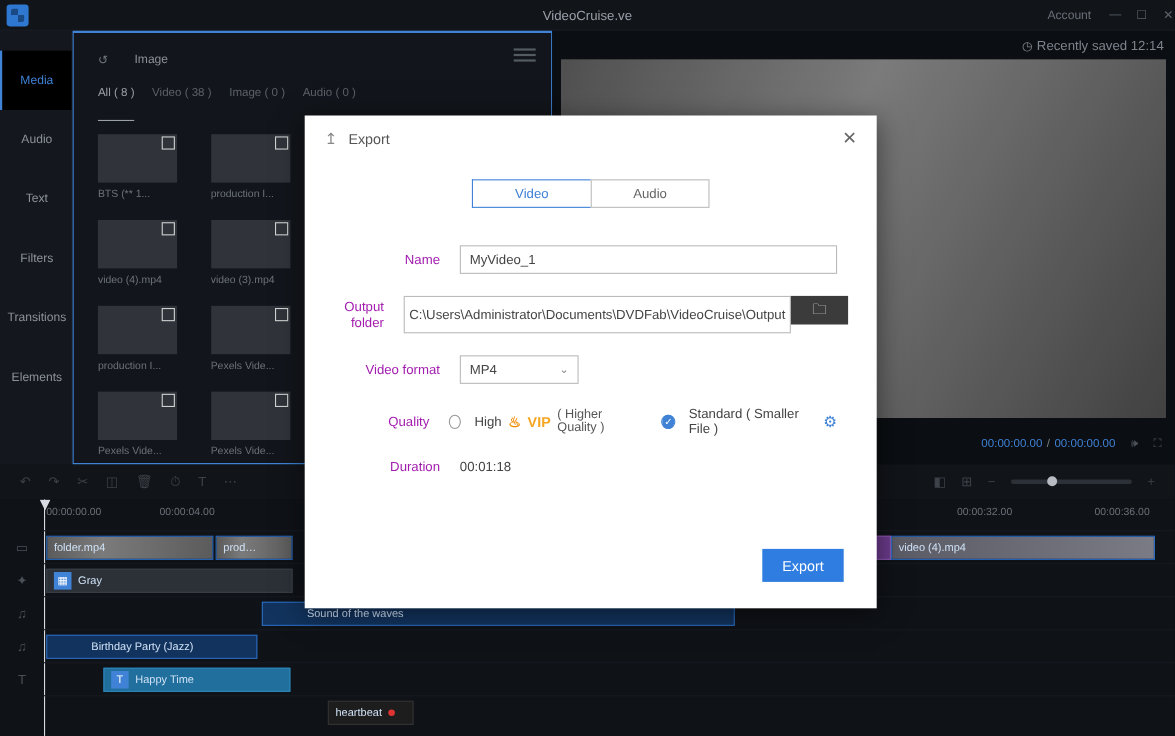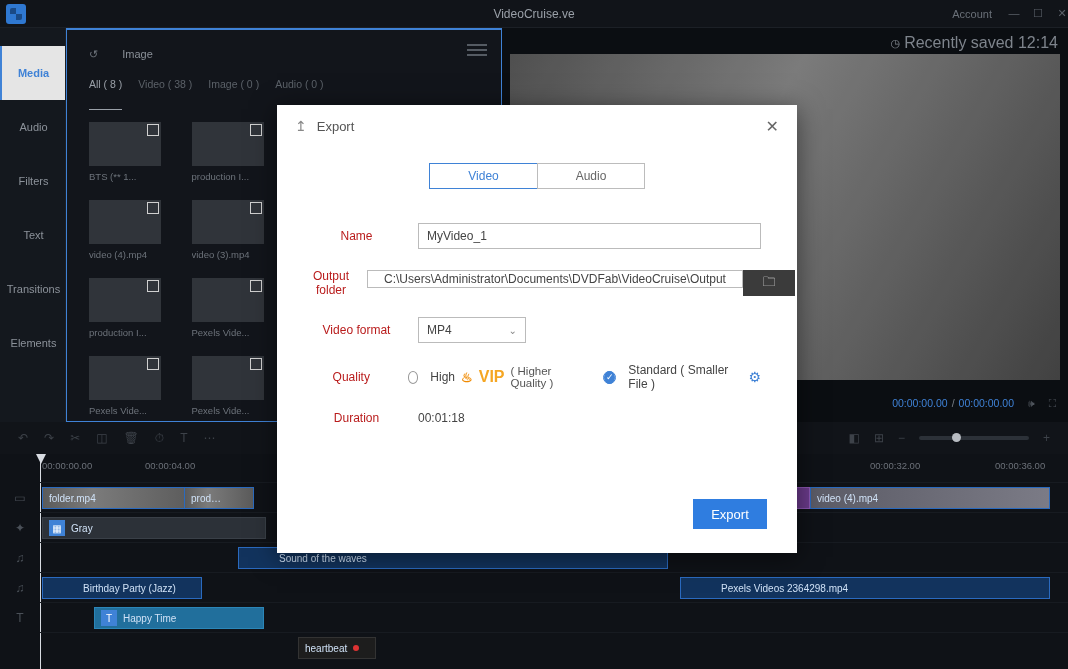--- a/index.html
+++ b/index.html
@@ -14,21 +14,21 @@
   .menus span { cursor: default; margin-top: 38px; }
   .doc-title { position:absolute; left:0; right:0; text-align:center; font-size: 12px; color:#9aa0a8; pointer-events:none; }
   .acct { margin-left: auto; display:flex; align-items:center; gap: 16px; color:#6a7078; font-size:11px;}
   .win-btns { display:flex; gap: 12px; color:#5a6068; }
   .win-btns span { width: 12px; text-align:center; }
 
   
   .upper { display:flex; height: 394px; }
   .left-tabs { width: 66px; background:#14181e; border-right:1px solid #1b1f26; display:flex; flex-direction:column; padding-top:18px; }
   .left-tabs div { height: 54px; display:flex; align-items:center; justify-content:center; font-size:11px; color:#8c929a; border-left: 2px solid transparent; }
-  .left-tabs div.active { color:#3f82d6; border-left-color:#3f82d6; background:#e5e5e5;font-weight:bold; }
+  .left-tabs div.active { color:#3f82d6; border-left-color:#3f82d6; background:#000000; }
 
   .media-panel { width: 436px; background:#12151b; border:1px solid #3f82d6; border-top:2px solid #3f82d6; position:relative; }
   .media-head { height: 48px; display:flex; align-items:center; padding: 0 22px; gap: 24px; color:#6f757d; font-size: 11px; }
   .media-head .imp { color:#8a9098; }
   .media-filters { padding: 0 22px 8px; display:flex; gap: 16px; font-size:10.5px; color:#5b6168; }
   .media-filters .cur { color:#9aa0a8; border-bottom:1px solid #9aa0a8; padding-bottom:19px;}
   .hamb { position:absolute; right:14px; top:14px; width:20px; height:14px; }
   .hamb span { display:block; height:2px; background:#555b63; margin-bottom:3px; }
 
   .thumb-grid { padding: 4px 22px; display:grid; grid-template-columns: repeat(4, 1fr); gap: 18px 20px; }
@@ -37,21 +37,21 @@
   .thumb .box::after { content:""; position:absolute; top:2px; right:2px; width:10px; height:10px; border:1px solid #d0d0d0; }
   .thumb .cap { font-size:9.5px; color:#6d737b; margin-top:5px; white-space:nowrap; overflow:hidden; text-overflow:ellipsis; }
   .tb-a{background:linear-gradient(135deg,#e8d8c2 40%,#c8b89c 60%);} 
   .tb-b{background:linear-gradient(180deg,#2b2b38,#564535);} 
   .tb-c{background:#7a7a7a;} 
   .tb-d{background:#6e6e6e;} 
   .tb-e{background:#8d8d8d;} 
   .tb-f{background:#8a8a8a;} 
 
   .preview { flex:1; background:#0b0e12; position:relative; display:flex; flex-direction:column; }
-  .recently { position:absolute; top:6px; right:10px; font-size:16px; color:#7e848c; display:flex; align-items:center; gap:4px;text-align:center;}
+  .recently { position:absolute; top:6px; right:10px; font-size:12px; color:#7e848c; display:flex; align-items:center; gap:4px;text-align:center;}
   .recently::before { content:"◷"; font-size:11px; color:#7e848c; }
   .video-area { flex:1; margin:26px 8px 4px; background:#1a1a1a; background-image: linear-gradient(120deg,#4a4a4a,#7a7a7a 40%,#5a5a5a 70%,#3a3a3a); filter:grayscale(1) contrast(0.9); }
   .transport { height:38px; display:flex; align-items:center; justify-content:space-between; padding: 0 12px; color:#4e545c; font-size:10.5px;}
   .transport .times { color:#3f82d6; }
   .transport .times .sep { color:#7a8088; margin:0 4px;}
   .transport .ctrls { display:flex; gap:12px; }
 
   
   .toolstrip { height: 32px; background:#111419; display:flex; align-items:center; padding: 0 18px; gap: 16px; color:#3d4249; font-size:12px;}
   .toolstrip .right { margin-left:auto; display:flex; align-items:center; gap: 14px; }
@@ -82,34 +82,34 @@
   .modal { position:absolute; left:277px; top:105px; width:520px; height:448px; background:#fff; color:#444; box-shadow:0 4px 24px rgba(0,0,0,.5); }
   .modal-head { height:42px; display:flex; align-items:center; padding:0 18px; font-size:13px; color:#555;}
   .modal-head .exp-ico { margin-right:10px; color:#888; font-size:14px;}
   .modal-head .close { margin-left:auto; font-size:16px; color:#666; cursor:pointer;}
   .modal-tabs { display:flex; justify-content:center; gap:0; margin-top: 16px; margin-bottom: 34px;}
   .mtab { width:108px; height:26px; border:1px solid #bcbcbc; display:flex; align-items:center; justify-content:center; font-size:12px; color:#666; }
   .mtab.active { border-color:#3f82d6; color:#3f82d6; }
   .mtab:first-child { border-right:none; }
   .form { padding: 0 36px; }
   .frow { display:flex; align-items:center; margin-bottom: 20px; font-size:12px; }
-  .frow label { width: 105px; text-align:center; padding-right: 18px; color:#b91c1c; }
-  .tin { flex:1; height:18px; border:1px solid #bbb; padding:0 16px; font-size:12px; color:#444; display:flex; align-items:center;}
+  .frow label { width: 105px; text-align:right; padding-right: 18px; color:#a21caf; }
+  .tin { flex:1; height:34px; border:1px solid #bbb; padding:0 4px; font-size:12px; color:#444; display:flex; align-items:center;}
   .folder-row { display:flex; flex:1; }
   .folder-row .tin { flex:1; background:#fff; }
   .folder-row .browse { width:52px; height:26px; background:#3b3b3b; display:flex; align-items:center; justify-content:center; color:#ddd; font-size:13px;}
   .sel { width:108px; height:26px; border:1px solid #bbb; display:flex; align-items:center; justify-content:space-between; padding:0 8px; font-size:12px; color:#444;}
   .sel .chev { color:#888; font-size:10px;}
   .radio { width:13px;height:13px;border:1.5px solid #999;border-radius:50%;margin-right:6px;display:inline-flex;align-items:center;justify-content:center;}
   .radio.on { border-color:#3f82d6; }
   .radio.on::after { content:""; width:13px;height:13px;background:#3f82d6;border-radius:50%; display:flex;align-items:center;justify-content:center;color:#fff;font-size:9px; }
   .radio.on::after { content:"✓"; line-height:13px; text-align:center;}
   .qual { display:flex; align-items:center; gap: 6px; }
   .fire { color:#f08a00; font-weight:bold; font-size:13px;}
-  .vip { color:#f5a623; font-weight:600; font-size:16px;}
+  .vip { color:#f5a623; font-weight:600; font-size:13px;}
   .hq { color:#555; font-size:11.5px;}
   .gear { color:#3f82d6; font-size:14px; margin-left:10px;}
   .export-btn { position:absolute; right:30px; bottom:24px; width:74px; height:30px; background:#2f7de0; color:#fff; display:flex; align-items:center; justify-content:center; font-size:13px; border:none; cursor:pointer;}
   input.tin-i { flex:1; height:26px; border:1px solid #bbb; padding:0 8px; font-size:12px; color:#444; outline:none;}
 </style>
 </head>
 <body>
 
 <div class="shell">
 
@@ -129,22 +129,22 @@
         <span>☐</span>
         <span>✕</span>
       </div>
     </div>
   </div>
 
   <div class="upper">
     <div class="left-tabs">
       <div class="active">Media</div>
       <div>Audio</div>
+      <div>Text</div>
       <div>Filters</div>
-      <div>Text</div>
       <div>Transitions</div>
       <div>Elements</div>
     </div>
 
     <div class="media-panel">
       <div class="media-head">
         <span>↺</span>
         <span class="imp">Image</span>
       </div>
       <div class="hamb">
@@ -269,39 +269,38 @@
     <div class="playhead"></div>
     <div class="ruler">
       <span style="left:2px">00:00:00.00</span>
       <span style="left:105px">00:00:04.00</span>
       <span style="left:830px">00:00:32.00</span>
       <span style="left:955px">00:00:36.00</span>
     </div>
     <div class="track">
       <span class="track-icon">▭</span>
       <div class="clip video" style="left:2px;width:152px">folder.mp4</div>
-      <div class="clip video" style="left:144px;width:70px">prod…</div>
+      <div class="clip video" style="left:156px;width:70px">prod…</div>
       <div class="clip purple" style="left:756px;width:10px"></div>
       <div class="clip video2" style="left:770px;width:240px">video (4).mp4</div>
     </div>
     <div class="track">
       <span class="track-icon">✦</span>
       <div class="clip gray" style="left:2px;width:224px">
           <span class="sq">▦</span>
           <span>Gray</span>
         </div>
     </div>
     <div class="track">
       <span class="track-icon">♫</span>
       <div class="clip audio" style="left:198px;width:430px">Sound of the waves</div>
     </div>
     <div class="track">
       <span class="track-icon">♫</span>
-      <div class="clip audio" style="left:2px;width:160px">Birthday Party (Jazz)</div>
-      <div class="clip audio" style="left:640px;width:370px">Pexels Videos 2364298.mp4</div>
+      <div class="clip audio" style="left:2px;width:192px">Birthday Party (Jazz)</div>
     </div>
     <div class="track">
       <span class="track-icon">T</span>
       <div class="clip text" style="left:54px;width:170px">
           <span class="sq">T</span>
           <span>Happy Time</span>
         </div>
     </div>
     <div class="track">
       <span class="track-icon"></span>

